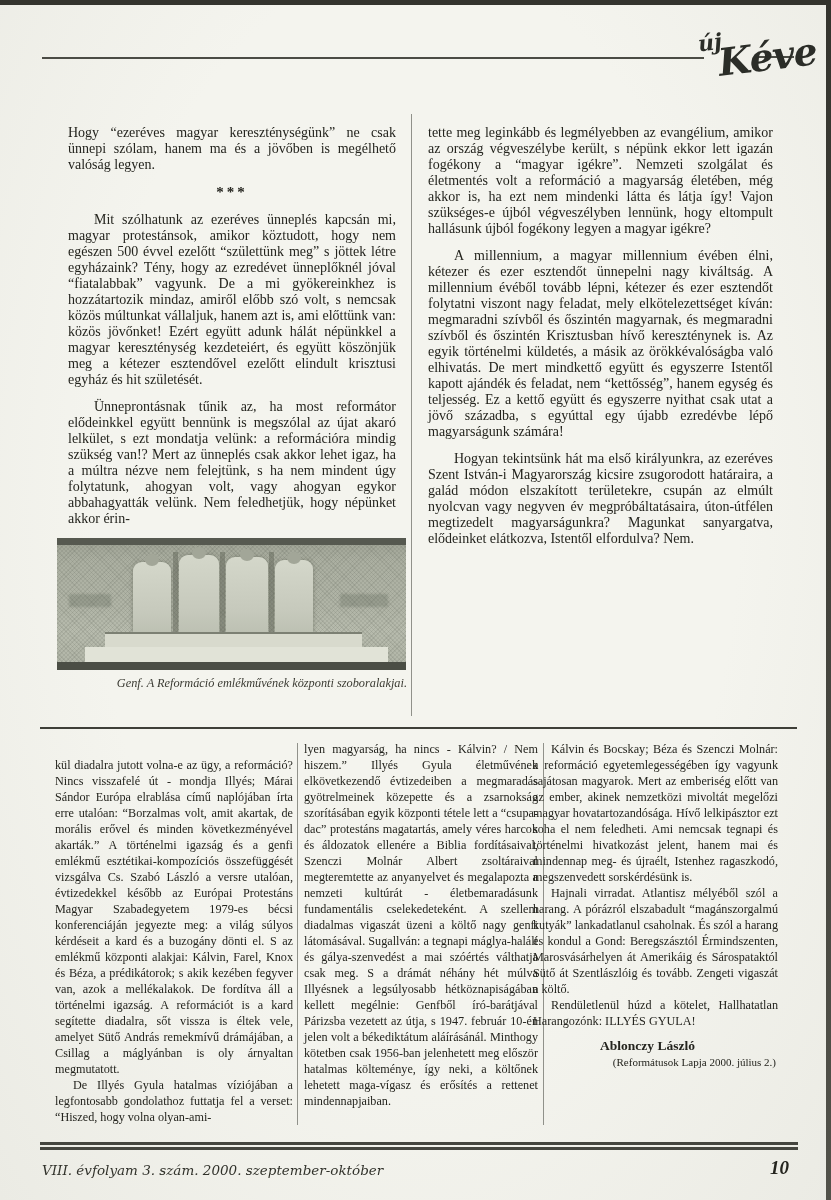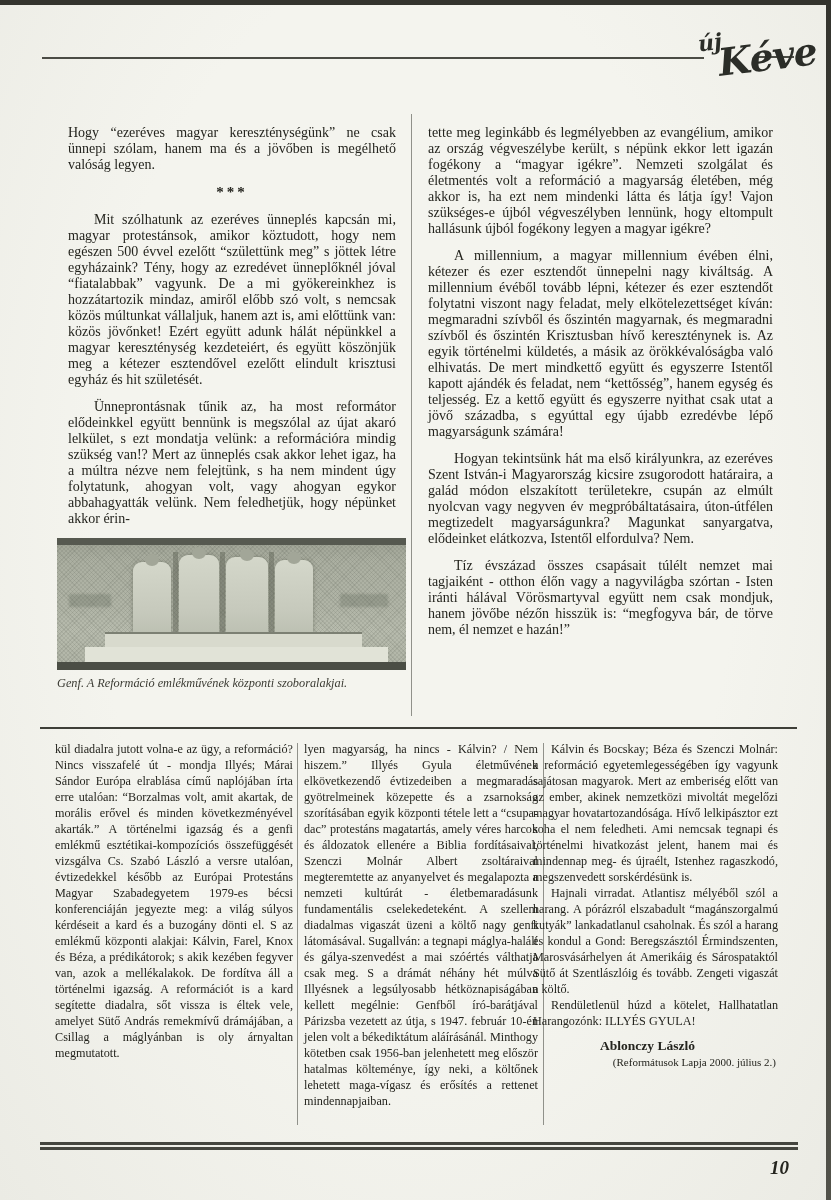--- a/index.html
+++ b/index.html
@@ -38,31 +38,31 @@
       linear-gradient(#9ea294 0%, #abafa1 18%, #b1b5a7 55%, #b7bbad 70%, #b0b4a6 100%);
   }
   .ph-topband { position:absolute; top:0; left:0; right:0; height:7px; background:#565950; }
   .ph-bottom  { position:absolute; bottom:0; left:0; right:0; height:8px; background:#4b4e45; }
   .statue { position:absolute; border-radius:9px 9px 0 0; background:linear-gradient(#d4d7ca, #c6c9bc 70%, #bcc0b2); box-shadow:0 0 4px rgba(70,75,63,.45); }
   .head { position:absolute; top:-8px; left:50%; transform:translateX(-50%); width:14px; height:12px; border-radius:50%; background:#a2a698; }
   .slot { position:absolute; width:5px; background:rgba(90,95,82,.45); }
   .pedestal1 { position:absolute; left:48px; right:44px; top:94px; height:13px; background:#d8dacd; border-top:2px solid #7c8073; }
   .pedestal2 { position:absolute; left:28px; right:18px; top:109px; height:15px; background:#e1e3d7; }
   .inscr { position:absolute; height:13px; background:rgba(66,71,60,.22); filter:blur(1px); }
-  .caption { margin-top:6px; text-align:left; font-style:italic; font-size:12.3px; color:#3b3b33; }
+  .caption { margin-top:6px; text-align:right; font-style:italic; font-size:12.3px; color:#3b3b33; }
 
   .author-1 { text-align:right; font-weight:bold; font-size:15px; margin-top:12px; }
 
   .section-rule { position:absolute; top:727px; left:40px; width:757px; height:2px; background:#3e3f38; }
 
   
   .bottom-section { position:absolute; top:741px; left:55px; width:740px; height:388px; overflow:hidden; }
   .bottom-section p { margin:0; font-size:12.2px; line-height:16px; text-align:justify; }
   .bind { text-indent:18px; }
-  .bcol1 { position:absolute; left:0;    top:0; width:238px; }
+  .bcol1 { position:absolute; left:0;    top:16px; width:238px; }
   .bcol2 { position:absolute; left:249px; top:0; width:234px; }
   .bcol3 { position:absolute; left:478px; top:0; width:245px; }
   .bdiv  { position:absolute; top:2px; width:1px; height:382px; background:#90918a; }
   .bdiv1 { left:242px; } .bdiv2 { left:488px; }
   .author-2 { text-align:center; padding-right:16px; font-weight:bold; font-size:13.5px; margin-top:9px; }
   .source   { text-align:right; padding-right:2px;  font-size:11px; margin-top:2px; }
 
   
   .footer-rule { position:absolute; top:1142px; left:40px; width:758px; height:8px;
                  border-top:3px solid #45463f; border-bottom:3px solid #45463f; box-sizing:border-box; }
@@ -115,39 +115,40 @@
       </div>
       <div class="caption">Genf.  A Reformáció emlékművének központi szoboralakjai.</div>
     </div>
 
     <div class="divider-top"></div>
 
     <div class="col-right">
       <p>tette meg leginkább és legmélyebben az evangélium, amikor az ország végveszélybe került, s népünk ekkor lett igazán fogékony a “magyar igékre”. Nemzeti szolgálat és életmentés volt a reformáció a magyarság életében, még akkor is, ha ezt nem mindenki látta és látja így! Vajon szükséges-e újból végveszélyben lennünk, hogy eltompult hallásunk újból fogékony legyen a magyar igékre?</p>
       <p class="ind">A millennium, a magyar millennium évében élni, kétezer és ezer esztendőt ünnepelni nagy kiváltság. A millennium évéből tovább lépni, kétezer és ezer esztendőt folytatni viszont nagy feladat, mely elkötelezettséget kíván: megmaradni szívből és őszintén magyarnak, és megmaradni szívből és őszintén Krisztusban hívő kereszténynek is. Az egyik történelmi küldetés, a másik az örökkévalóságba való elhivatás. De mert mindkettő együtt és egyszerre Istentől kapott ajándék és feladat, nem “kettősség”, hanem egység és teljesség. Ez a kettő együtt és egyszerre nyithat csak utat a jövő századba, s egyúttal egy újabb ezredévbe lépő magyarságunk számára!</p>
       <p class="ind">Hogyan tekintsünk hát ma első királyunkra, az ezeréves Szent István-i Magyarország kicsire zsugorodott határaira, a galád módon elszakított területekre, csupán az elmúlt nyolcvan vagy negyven év megpróbáltatásaira, úton-útfélen megtizedelt magyarságunkra? Magunkat sanyargatva, elődeinket elátkozva, Istentől elfordulva? Nem.</p>
-      <p class="ind">Tíz évszázad összes csapásait túlélt nemzet mai tagjaiként - otthon élőn vagy a nagyvilágba szórtan - Isten iránti hálával Vörösmartyval együtt nem csak mondjuk, hanem jövőbe nézőn hisszük is: “megfogyva bár, de törve nem, él nemzet e hazán!”</p>
     </div>
   </div>
 
   <div class="section-rule"></div>
 
   <div class="bottom-section">
     <div class="bcol1">
       <p>kül diadalra jutott volna-e az ügy, a reformáció? Nincs visszafelé út - mondja Illyés; Márai Sándor Európa elrablása című naplójában írta erre utalóan: “Borzalmas volt, amit akartak, de morális erővel és minden következményével akarták.” A történelmi igazság és a genfi emlékmű esztétikai-kompozíciós összefüggését vizsgálva Cs. Szabó László a versre utalóan, évtizedekkel később az Európai Protestáns Magyar Szabadegyetem 1979-es bécsi konferenciáján jegyezte meg: a világ súlyos kérdéseit a kard és a buzogány dönti el. S az emlékmű központi alakjai: Kálvin, Farel, Knox és Béza, a prédikátorok; s akik kezében fegyver van, azok a mellékalakok. De fordítva áll a történelmi igazság. A reformációt is a kard segítette diadalra, sőt vissza is éltek vele, amelyet Sütő András remekmívű drámájában, a Csillag a máglyánban is oly árnyaltan megmutatott.</p>
+      <p class="bind">De Illyés Gyula hatalmas víziójában a legfontosabb gondolathoz futtatja fel a verset: “Hiszed, hogy volna olyan-ami-</p>
     </div>
     <div class="bdiv bdiv1"></div>
     <div class="bcol2">
       <p>lyen magyarság, ha nincs - Kálvin? / Nem hiszem.” Illyés Gyula életművének elkövetkezendő évtizedeiben a megmaradás gyötrelmeinek közepette és a zsarnokság szorításában egyik központi tétele lett a “csupa-dac” protestáns magatartás, amely véres harcok és áldozatok ellenére a Biblia fordításaival, Szenczi Molnár Albert zsoltáraival megteremtette az anyanyelvet és megalapozta a nemzeti kultúrát - életbemaradásunk fundamentális cselekedeteként. A szellem diadalmas vigaszát üzeni a költő nagy genfi látomásával. Sugallván: a tegnapi máglya-halált és gálya-szenvedést a mai szóértés válthatja csak meg. S a drámát néhány hét múlva Illyésnek a legsúlyosabb hétköznapiságában kellett megélnie: Genfből író-barátjával Párizsba vezetett az útja, s 1947. február 10-én jelen volt a békediktátum aláírásánál. Minthogy kötetben csak 1956-ban jelenhetett meg először hatalmas költeménye, így neki, a költőnek lehetett maga-vígasz és erősítés a rettenet mindennapjaiban.</p>
     </div>
     <div class="bdiv bdiv2"></div>
     <div class="bcol3">
       <p class="bind">Kálvin és Bocskay; Béza és Szenczi Molnár: a reformáció egyetemlegességében így vagyunk sajátosan magyarok. Mert az emberiség előtt van az ember, akinek nemzetközi mivoltát megelőzi magyar hovatartozandósága. Hívő lelkipásztor ezt soha el nem feledheti. Ami nemcsak tegnapi és történelmi hivatkozást jelent, hanem mai és mindennap meg- és újraélt, Istenhez ragaszkodó, megszenvedett sorskérdésünk is.</p>
       <p class="bind">Hajnali virradat. Atlantisz mélyéből szól a harang. A pórázról elszabadult “magánszorgalmú kutyák” lankadatlanul csaholnak. És szól a harang és kondul a Gond: Beregszásztól Érmindszenten, Marosvásárhelyen át Amerikáig és Sárospataktól Sütő át Szentlászlóig és tovább. Zengeti vigaszát a költő.</p>
       <p class="bind">Rendületlenül húzd a kötelet, Hallhatatlan Harangozónk: ILLYÉS GYULA!</p>
       <div class="author-2">Ablonczy László</div>
       <div class="source">(Reformátusok Lapja 2000. július 2.)</div>
     </div>
   </div>
 
   <div class="footer-rule"></div>
+  <div class="footer-issue">VIII. évfolyam 3. szám. 2000. szeptember-október</div>
   <div class="footer-page">10</div>
 </div>
 
 </body></html>

